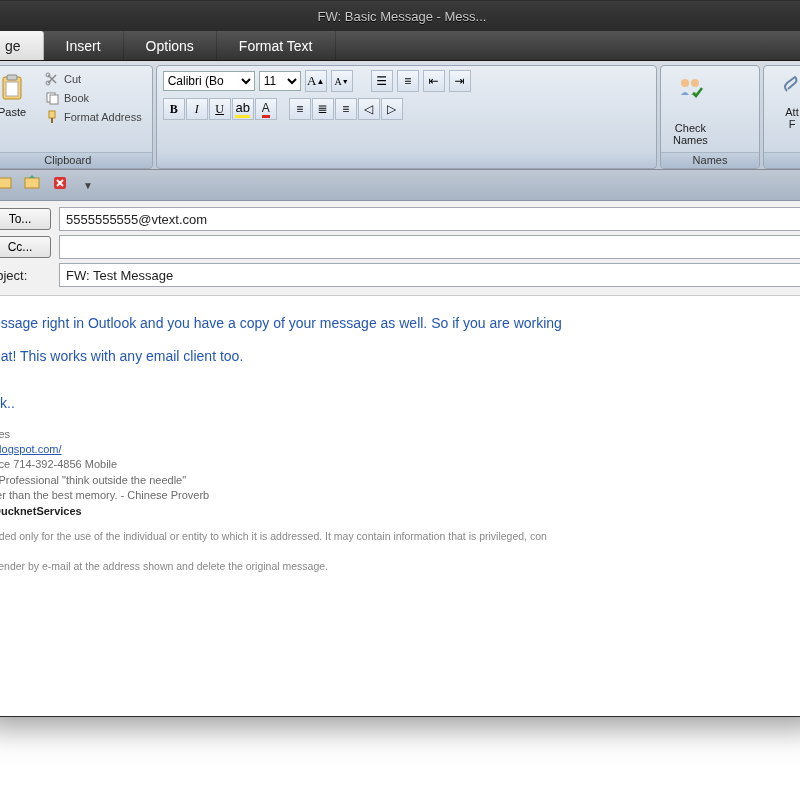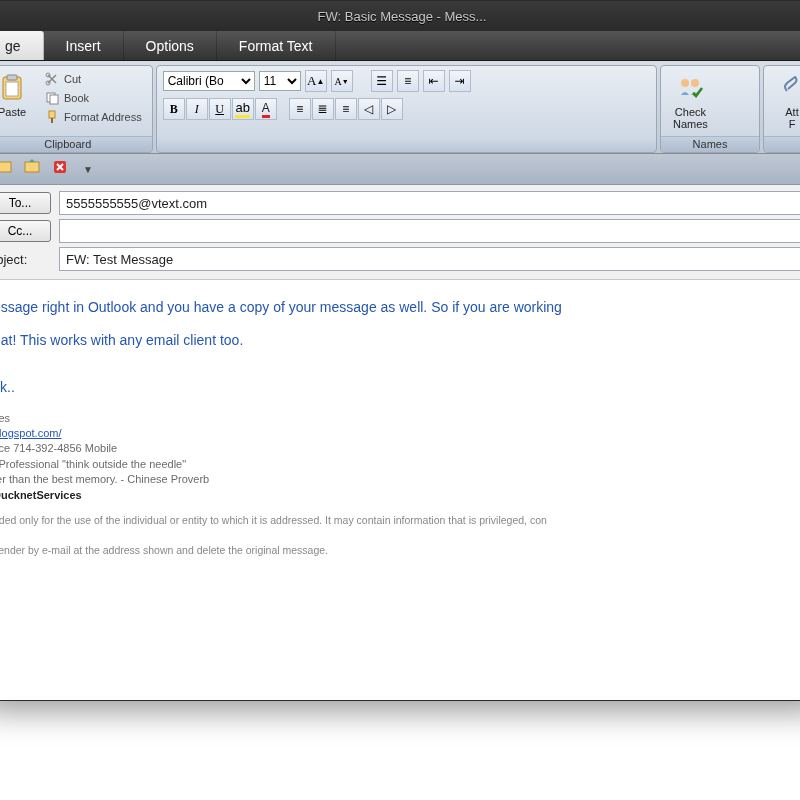--- a/index.html
+++ b/index.html
@@ -156,21 +156,21 @@
         <div class="bigbtn">
           <span class="ic">
               <svg width="30" height="30" viewBox="0 0 30 30">
                 <circle cx="10" cy="10" r="4" fill="#f4c089"></circle>
                 <circle cx="20" cy="10" r="4" fill="#f4c089"></circle>
                 <path d="M6 22 q4 -6 8 0" fill="#7aa2d4"></path>
                 <path d="M16 22 q4 -6 8 0" fill="#9ec087"></path>
                 <path d="M18 20 l3 3 l6 -8" stroke="#2a8a2a" stroke-width="2.5" fill="none"></path>
               </svg>
             </span>
-          <span class="lbl" style="white-space:pre;">Check
+          <span class="lbl" style="white-space:pre;margin-top:16px;">Check
 Names</span>
         </div>
       </div>
       <div class="group-label">Names</div>
     </div>
 
     <div class="group" style="min-width:50px">
       <div class="group-body">
         <div class="bigbtn">
           <span class="ic">

